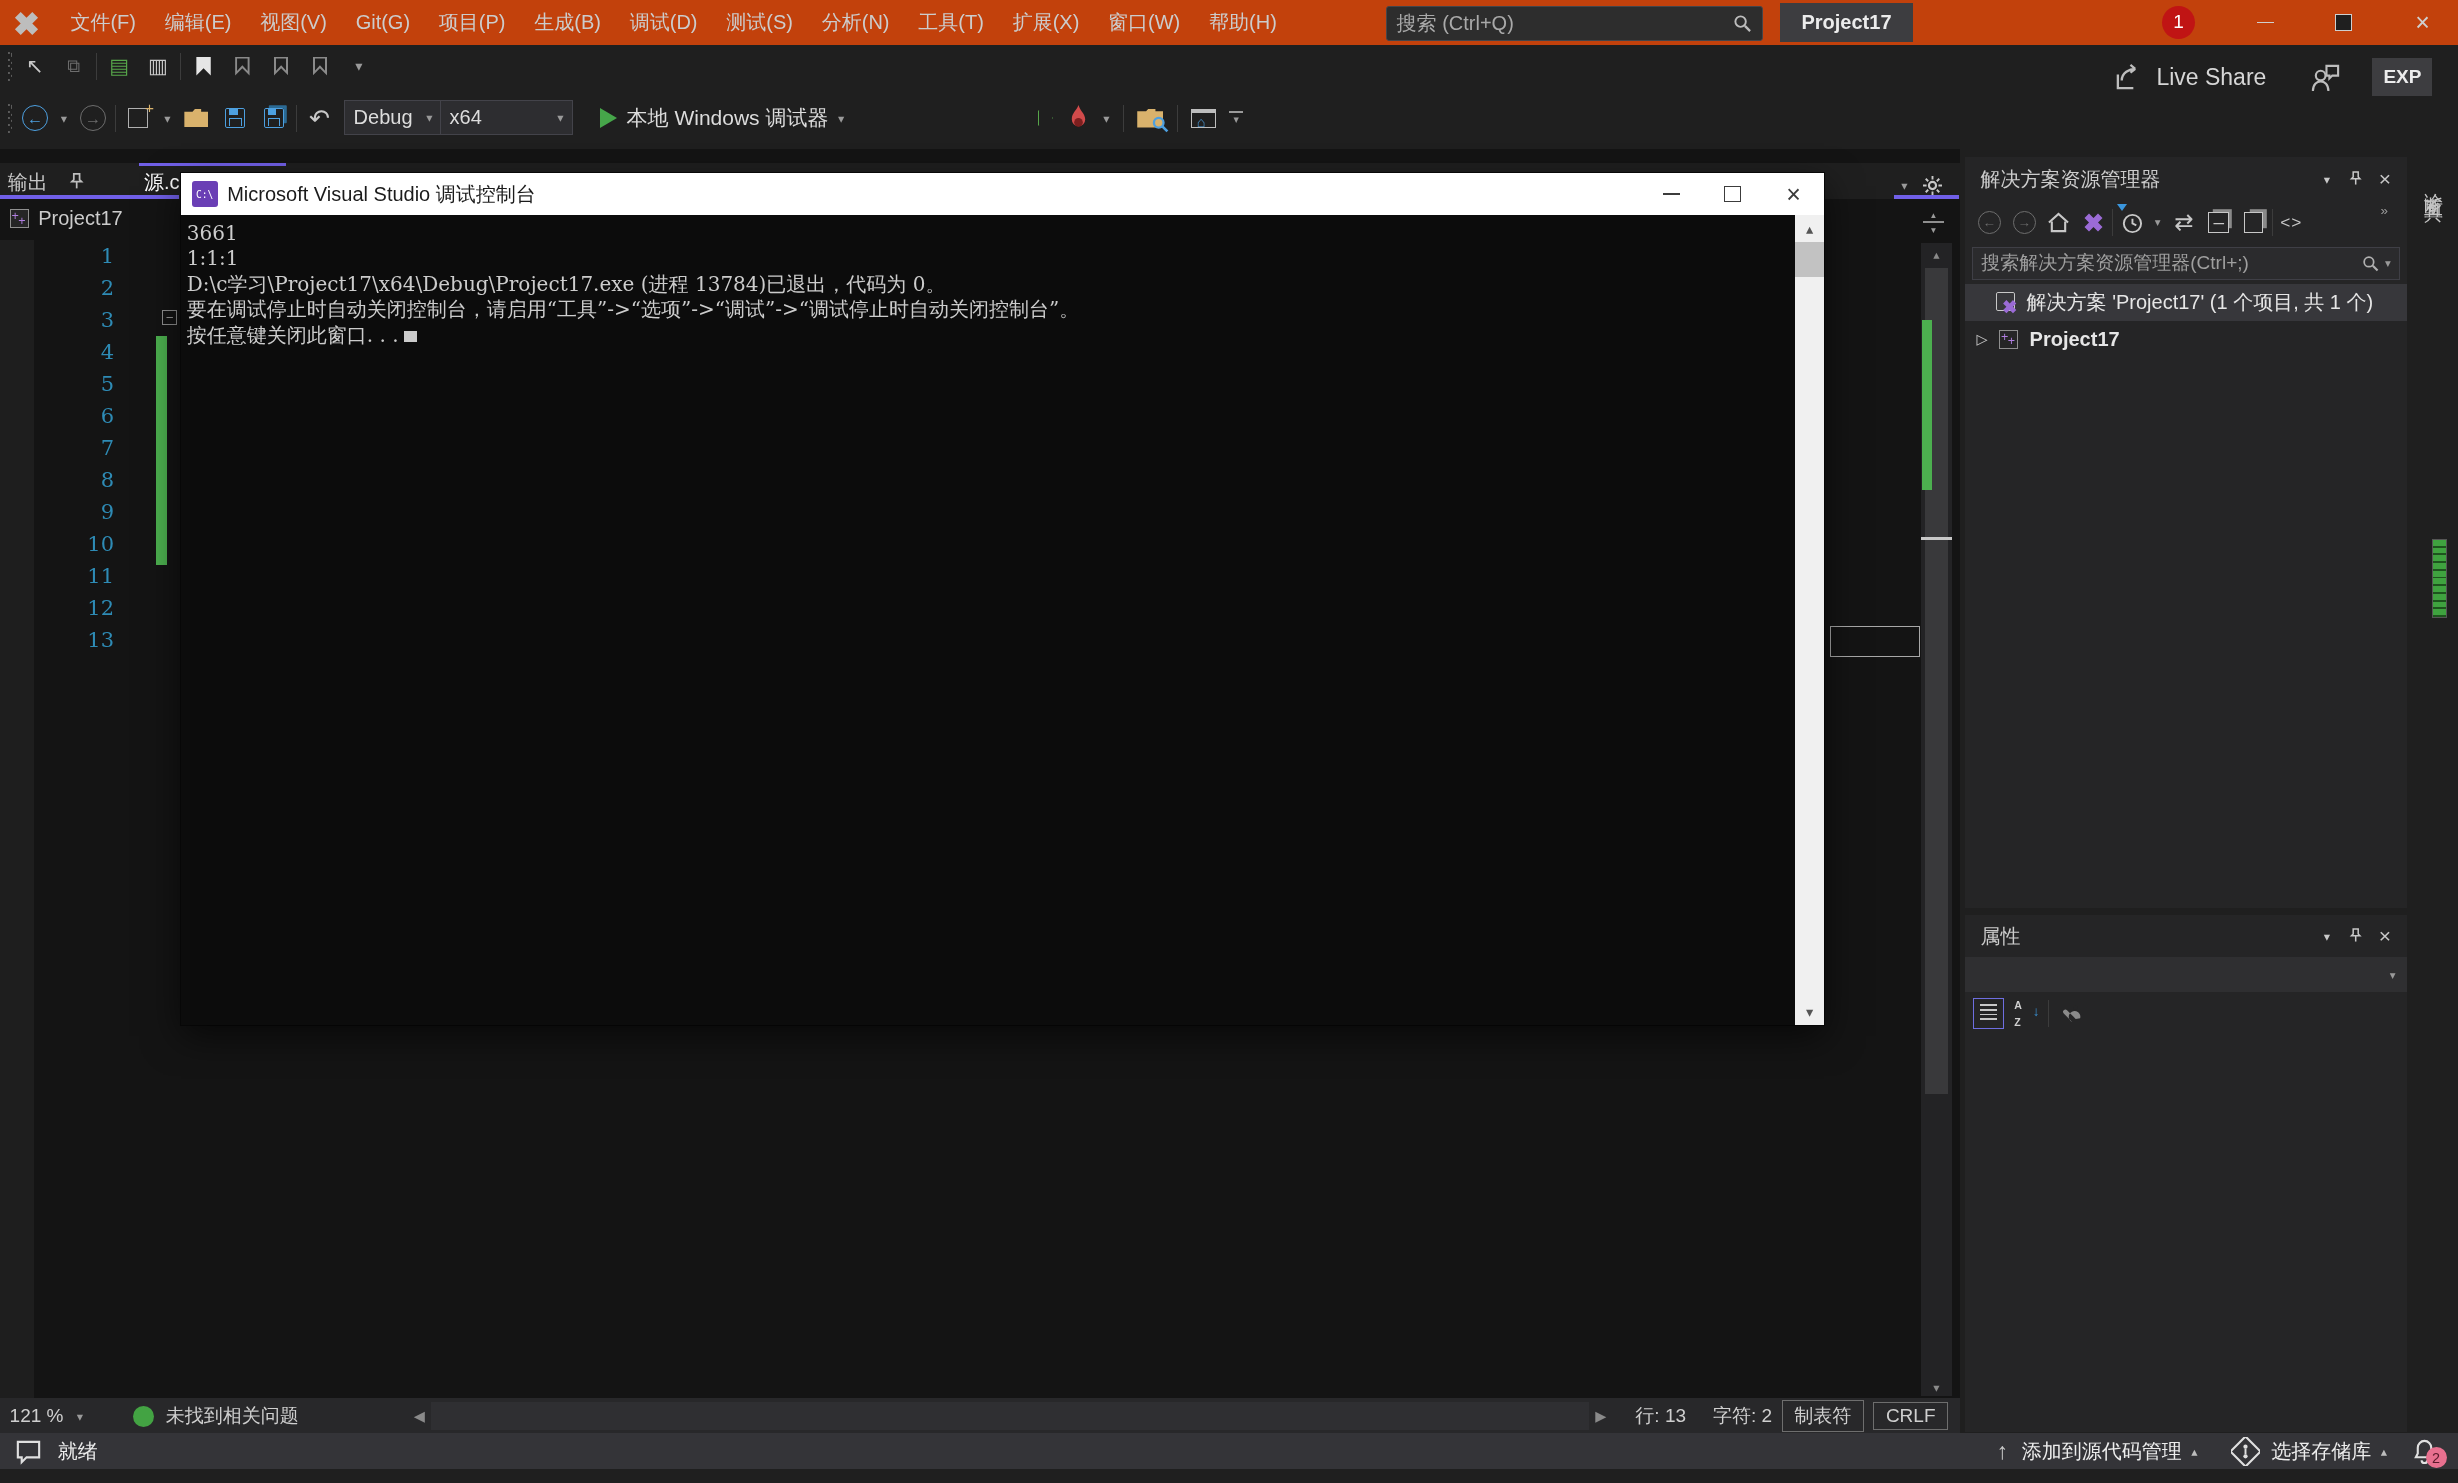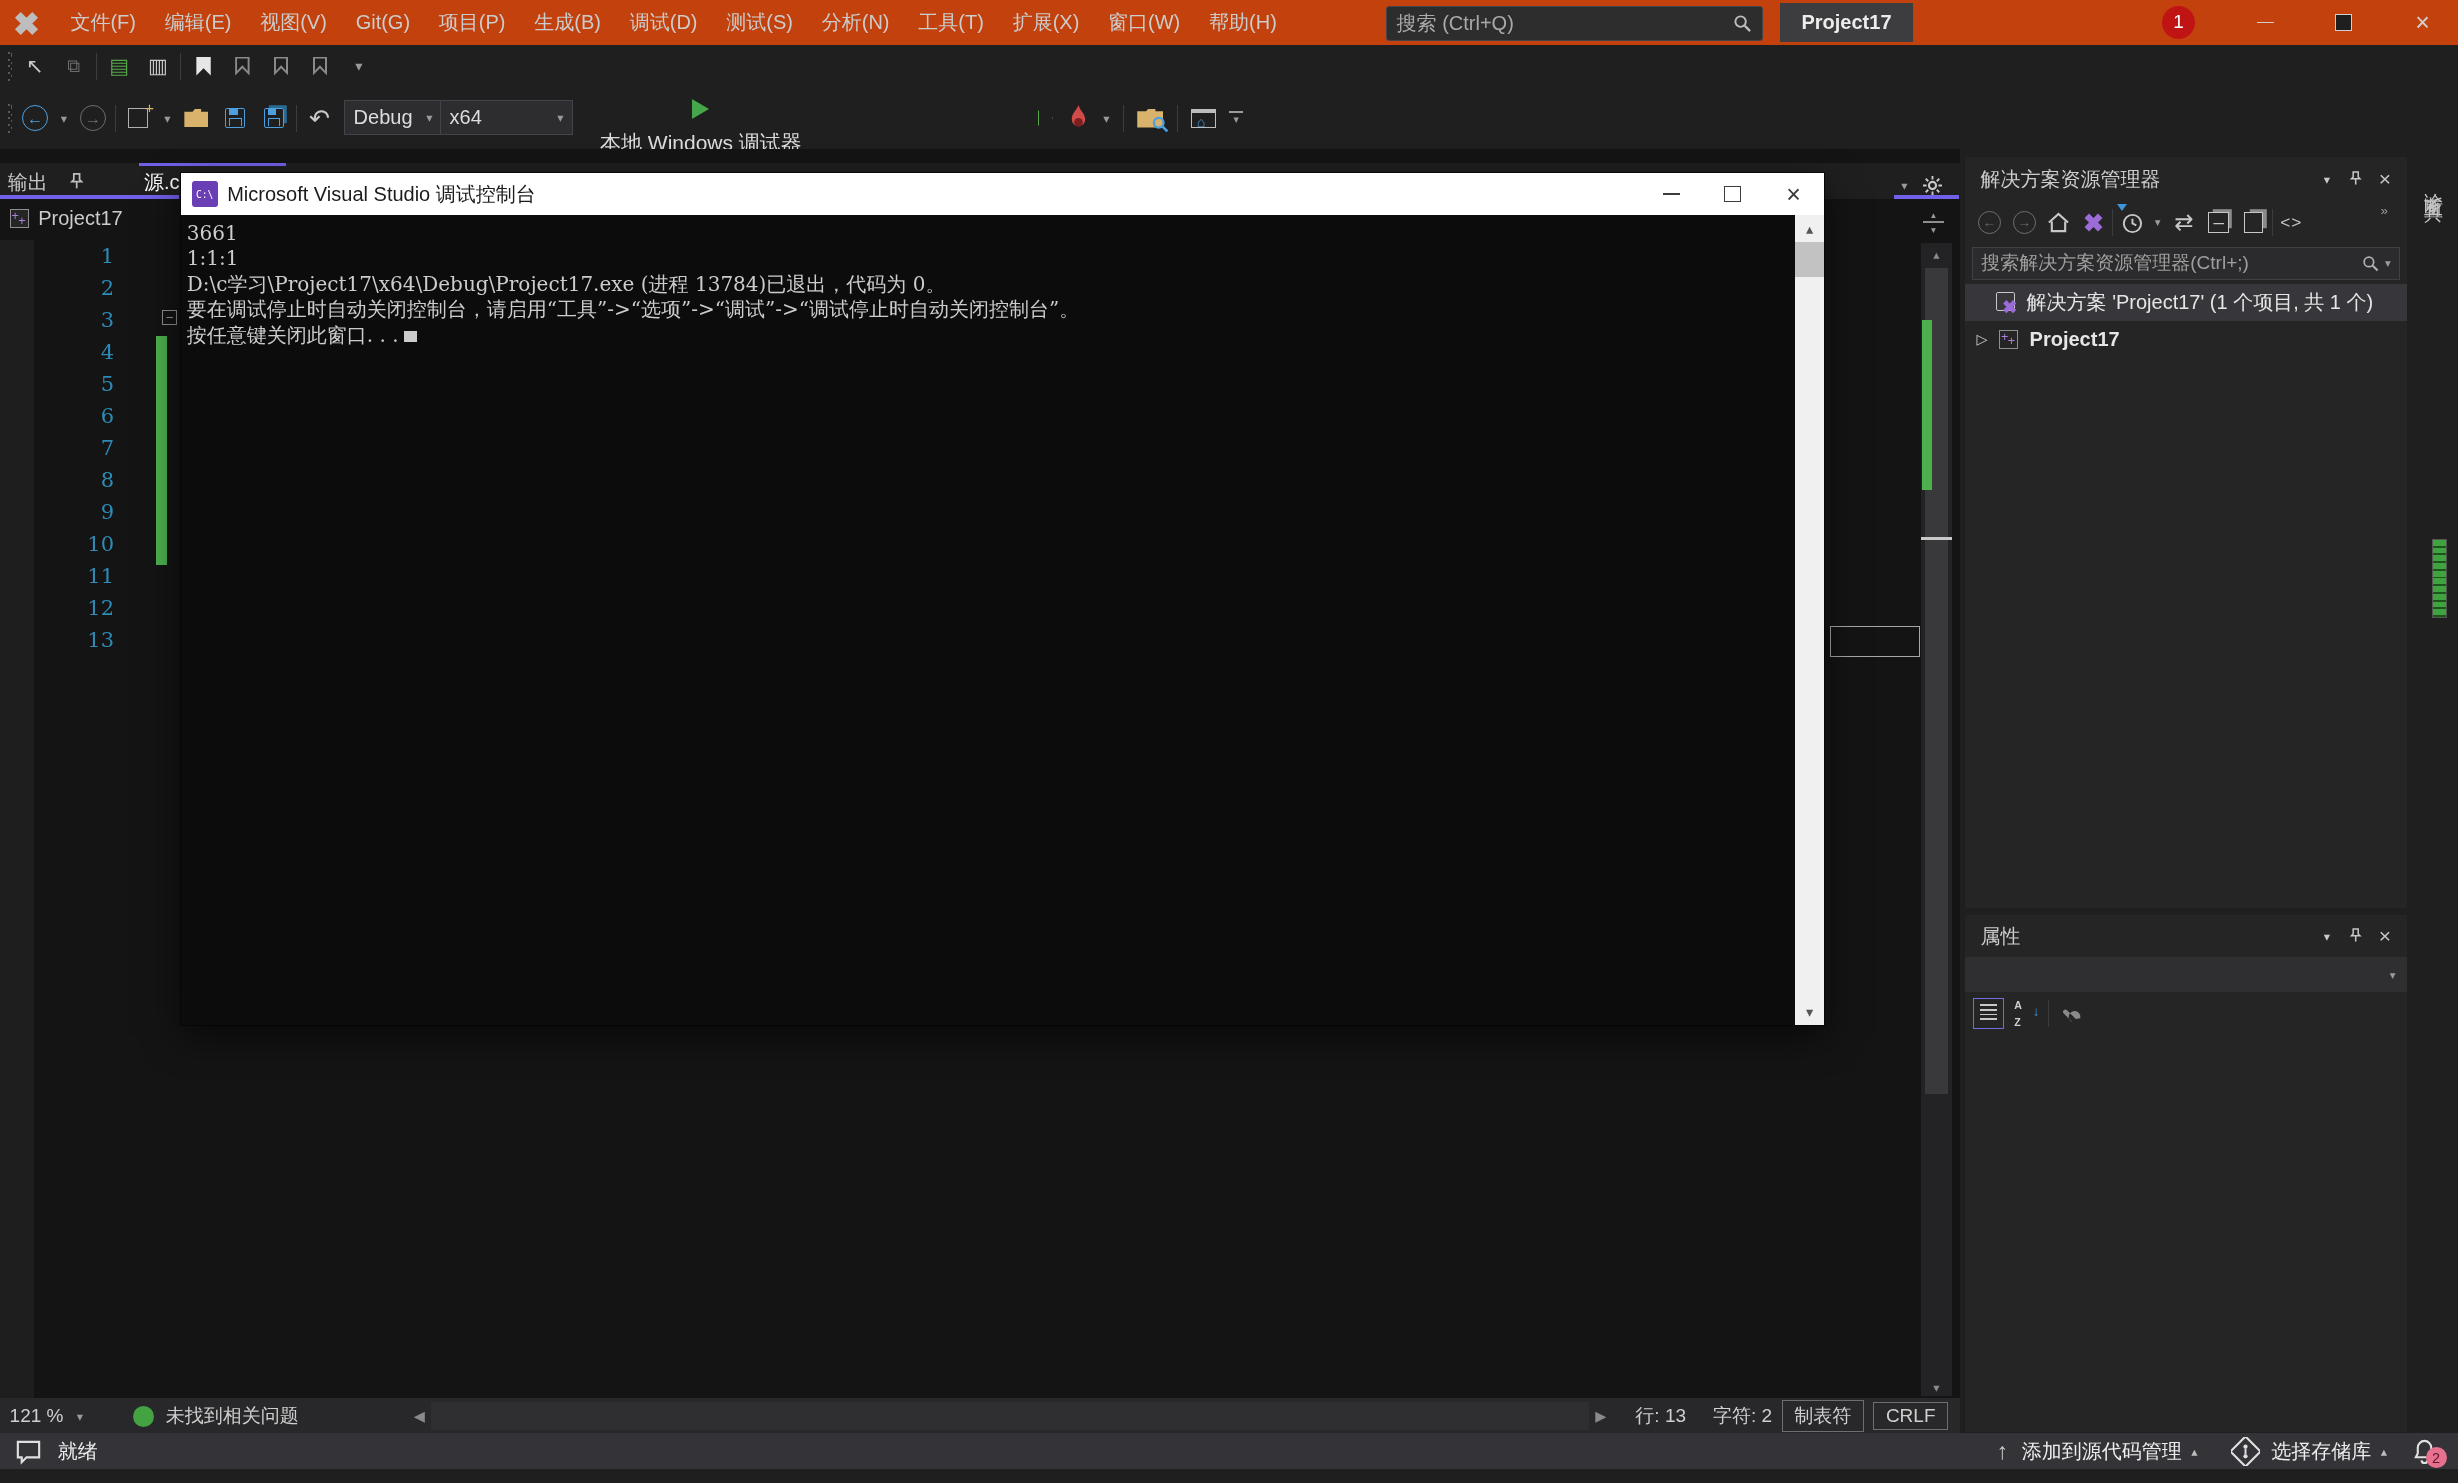--- a/index.html
+++ b/index.html
@@ -226,21 +226,21 @@
     <div class="tsep"></div>
   </div>
   <div class="abs combo" style="left:344px;top:100px;width:98px;">
     <span>Debug</span>
       <span style="font-size:12.5px;color:#9a9a9a;">▾</span>
   </div>
   <div class="abs combo" style="left:440px;top:100px;width:133px;gap:24px;">
     <span>x64</span>
       <span style="font-size:12.5px;color:#9a9a9a;">▾</span>
   </div>
-  <div class="abs row" style="left:600px;top:99px;height:38px;gap:9.6px;flex-direction:column;">
+  <div class="abs row" style="left:600px;top:99px;height:38px;gap:9.6px;">
     <div class="playg"></div>
     <span style="font-size:21px;color:#dcdcdc;">本地 Windows 调试器</span>
     <span style="font-size:12.5px;color:#9a9a9a;">▾</span>
   </div>
   <div class="abs row" style="left:1038px;top:99px;height:38px;gap:13.4px;">
     <div class="playo"></div>
     <svg width="23" height="29" viewBox="0 0 24 30">
       <path d="M12 1 C10 7 5 9 5 16 a7 7 0 0 0 14 0 C19 10 14 8 12 1 Z" fill="#d14b4b"></path>
       <circle cx="12" cy="19" r="4.5" fill="#7d1f1f"></circle>
     </svg>
@@ -259,20 +259,35 @@
         <div style="height:3.8px;background:#bdbdbd;"></div>
       </div>
       <span style="position:absolute;left:5.8px;top:5.8px;color:#4da0e0;font-size:14.4px;">⌂</span>
     </div>
     <div class="split-handle" style="gap:0;">
       <div class="bar" style="width:13.4px;background:#9a9a9a;"></div>
       <span style="font-size:10.6px;color:#9a9a9a;">▾</span>
     </div>
   </div>
 
+  <div class="abs row" style="left:2114px;top:53px;height:48px;gap:13.4px;">
+    <svg width="29" height="29" viewBox="0 0 30 30">
+      <path d="M4 12v14h16" fill="none" stroke="#bdbdbd" stroke-width="2.4"></path>
+      <path d="M8 18 C8 10 16 6 22 6 M22 6l-5-4 M22 6l-5 4" fill="none" stroke="#bdbdbd" stroke-width="2.4"></path>
+    </svg>
+    <span style="font-size:23px;color:#d6d6d6;">Live Share</span>
+    <svg style="margin-left:29px;" width="33" height="31" viewBox="0 0 34 32">
+      <circle cx="12" cy="14" r="5" fill="none" stroke="#bdbdbd" stroke-width="2.2"></circle>
+      <path d="M4 30 c0-7 4-10 8-10 s8 3 8 10" fill="none" stroke="#bdbdbd" stroke-width="2.2"></path>
+      <path d="M18 4h12v10h-6l-3 3v-3h-3z" fill="none" stroke="#bdbdbd" stroke-width="2.2"></path>
+    </svg>
+    <div style="margin-left:17.3px;width:60px;height:38px;background:#3d3d40;display:flex;align-items:center;justify-content:center;font-weight:bold;font-size:19px;color:#ececec;">
+      <span>EXP</span>
+    </div>
+  </div>
 
   <div class="abs editor-bg"></div>
   <div class="abs gutter-strip"></div>
 
   <div class="abs tabrow"></div>
   <div class="abs" style="left:139px;top:163px;width:147px;height:2.9px;background:#7160e8;"></div>
   <div class="abs tab" style="left:7.7px;top:166px;">
     <span>输出</span>
     <svg style="margin-left:21px;" width="15.4" height="17.3" viewBox="0 0 16 18">
       <path d="M5 1h6v6l2 2H3l2-2z" fill="none" stroke="#bdbdbd" stroke-width="1.8"></path>

